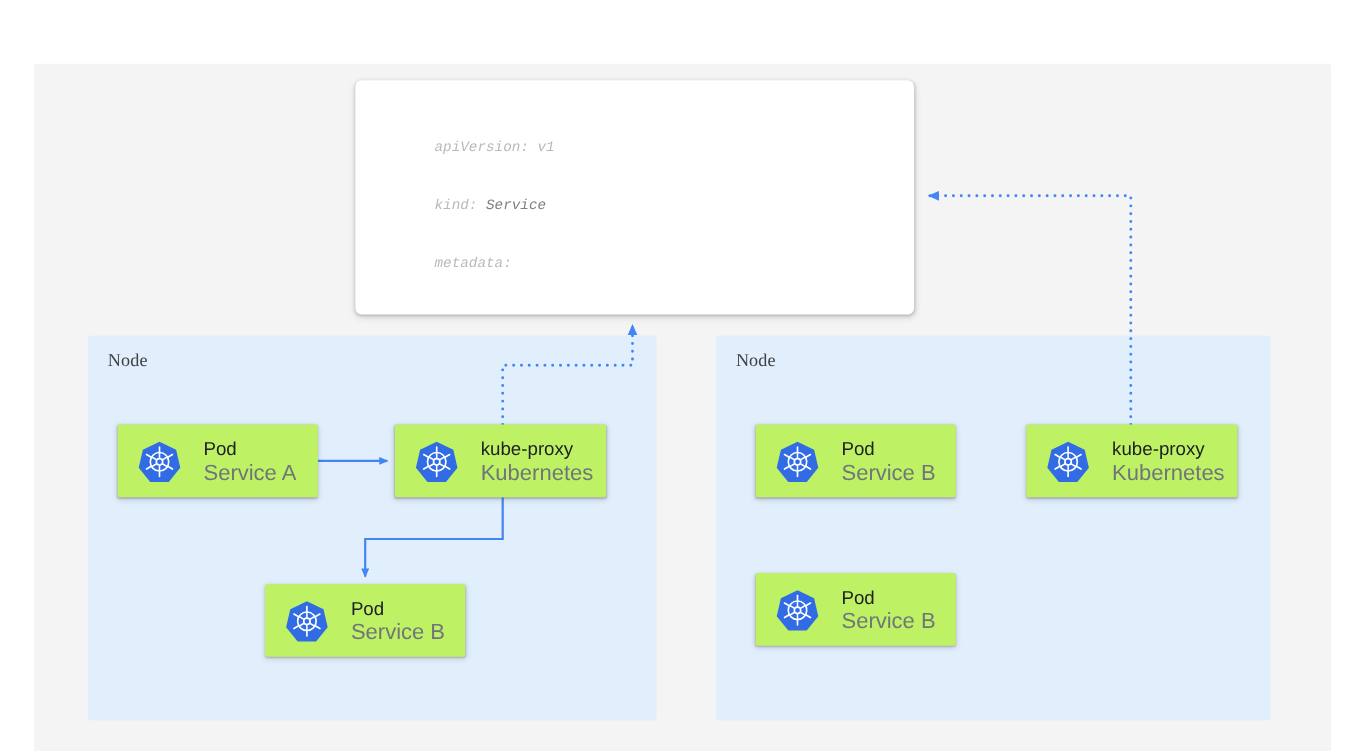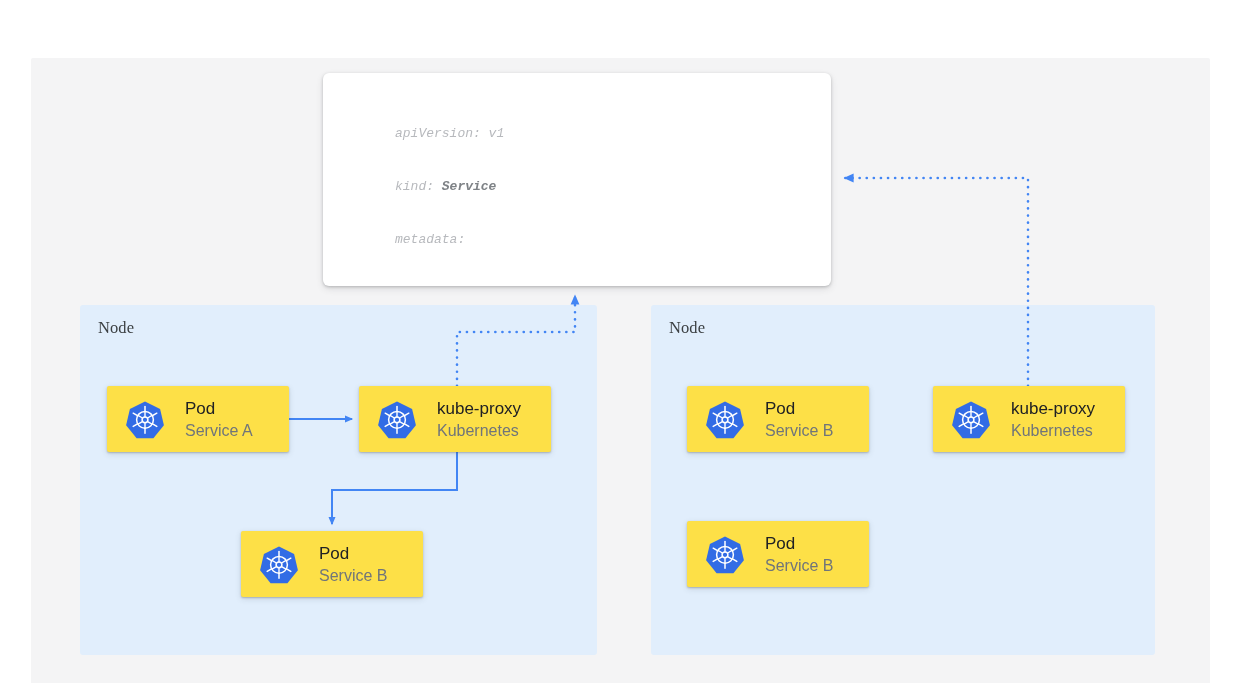--- a/index.html
+++ b/index.html
@@ -72,27 +72,27 @@
     font-family: "Liberation Mono", "DejaVu Sans Mono", monospace;
     font-size: 13px;
     line-height: 17.6px;
     font-style: italic;
     color: #b7b9bd;
     white-space: pre;
   }
   .code-line { white-space: pre; }
   .code-line .kw-bold {
     color: #7e8286;
-    font-weight: bold;
+    font-weight: normal;
   }
 
   
   .card {
     position: absolute;
-    background: #fde047;
+    background: #bef264;
     border-radius: 2px;
     box-shadow: 0 1px 2px rgba(60,64,67,0.30), 0 2px 6px rgba(60,64,67,0.14);
     display: flex;
     align-items: center;
     box-sizing: border-box;
   }
   .card .k8s-icon {
     width: 40px;
     height: 40px;
     flex: 0 0 40px;
@@ -104,21 +104,21 @@
     flex-direction: column;
     justify-content: center;
   }
   .card .card-title {
     font-size: 17px;
     color: #202124;
     line-height: 21px;
     white-space: nowrap;
   }
   .card .card-sub {
-    font-size: 16px;
+    font-size: 20px;
     color: #70757a;
     line-height: 21px;
     white-space: nowrap;
     margin-top: 1px;
   }
 
   
   #card-pod-a        { left: 107px;  top: 346px; width: 182px; height: 66px; }
   #card-kubeproxy-l  { left: 359px;  top: 346px; width: 192px; height: 66px; }
   #card-pod-b-left   { left: 241px;  top: 491px; width: 182px; height: 66px; }

